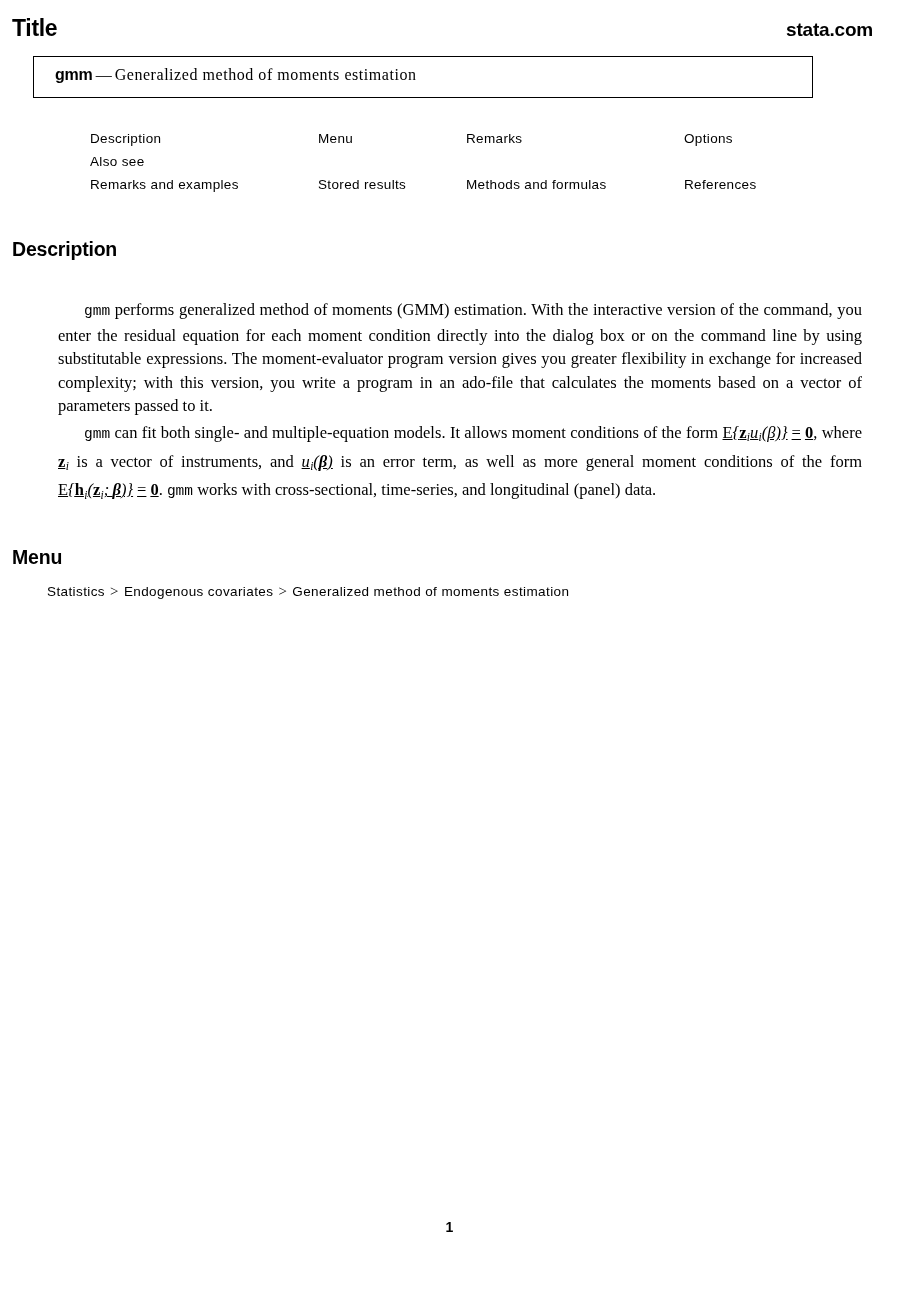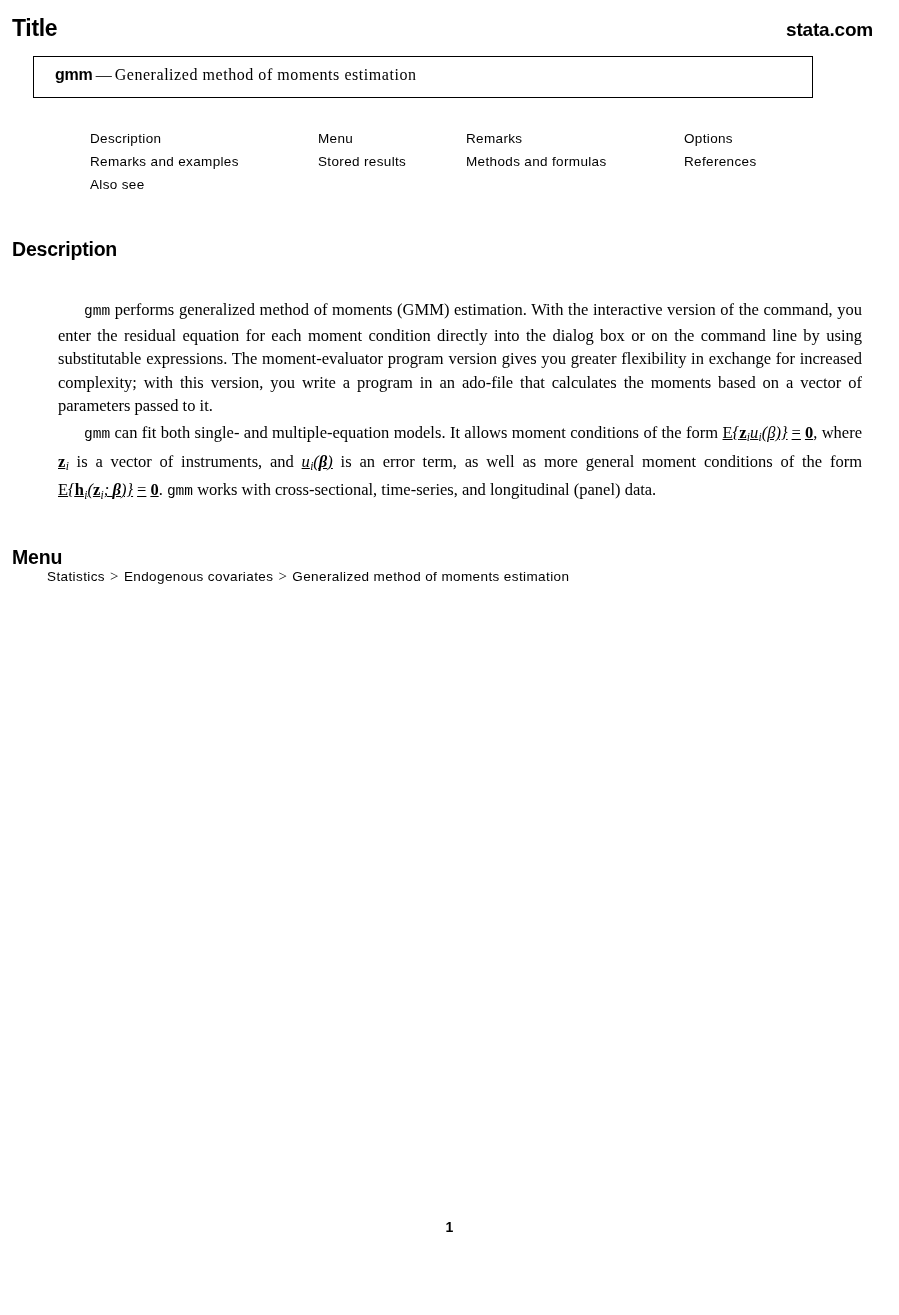--- a/index.html
+++ b/index.html
@@ -156,21 +156,21 @@
   }
   .math .op {
     font-style: normal;
     padding: 0 4px;
   }
 
   
   .breadcrumb {
     position: absolute;
     left: 47px;
-    top: 568px;
+    top: 583px;
     font-family: "Liberation Sans", sans-serif;
     font-size: 13.5px;
     letter-spacing: 0.4px;
     white-space: nowrap;
   }
   .breadcrumb .sep {
     font-family: "Liberation Serif", serif;
     font-size: 15px;
     padding: 0 5px;
   }
@@ -202,28 +202,28 @@
 </div>
 
 <div class="nav-links">
   <div class="nav-row">
     <a class="nav-cell nav-c0">Description</a>
     <a class="nav-cell nav-c1">Menu</a>
     <a class="nav-cell nav-c2">Remarks</a>
     <a class="nav-cell nav-c3">Options</a>
   </div>
   <div class="nav-row">
+    <a class="nav-cell nav-c0">Also see</a>
+  </div>
+  <div class="nav-row">
     <a class="nav-cell nav-c0">Remarks and examples</a>
     <a class="nav-cell nav-c1">Stored results</a>
     <a class="nav-cell nav-c2">Methods and formulas</a>
     <a class="nav-cell nav-c3">References</a>
   </div>
-  <div class="nav-row">
-    <a class="nav-cell nav-c0">Also see</a>
-  </div>
 </div>
 
 <div class="section-heading" id="heading-description">Description</div>
 
 <div class="body-block" id="para-1">
   <p><span class="tt">gmm</span><span> performs generalized method of moments (GMM) estimation. With the interactive version of the command, you enter the residual equation for each moment condition directly into the dialog box or on the command line by using substitutable expressions. The moment-evaluator program version gives you greater flexibility in exchange for increased complexity; with this version, you write a program in an ado-file that calculates the moments based on a vector of parameters passed to it.</span></p>
 </div>
 
 <div class="body-block" id="para-2">
   <p><span class="tt">gmm</span><span> can fit both single- and multiple-equation models. It allows moment conditions of the form </span><span class="math"><span class="up">E</span>{<span class="bf">z</span><span class="sub">i</span>u<span class="sub">i</span>(β)}<span class="op">=</span><span class="bf">0</span></span><span>, where </span><span class="math"><span class="bf">z</span><span class="sub">i</span></span><span> is a vector of instruments, and </span><span class="math">u<span class="sub">i</span>(<span class="bfi">β</span>)</span><span> is an error term, as well as more general moment conditions of the form </span><span class="math"><span class="up">E</span>{<span class="bf">h</span><span class="sub">i</span>(<span class="bf">z</span><span class="sub">i</span>; <span class="bfi">β</span>)}<span class="op">=</span><span class="bf">0</span></span><span>. </span><span class="tt">gmm</span><span> works with cross-sectional, time-series, and longitudinal (panel) data.</span></p>

